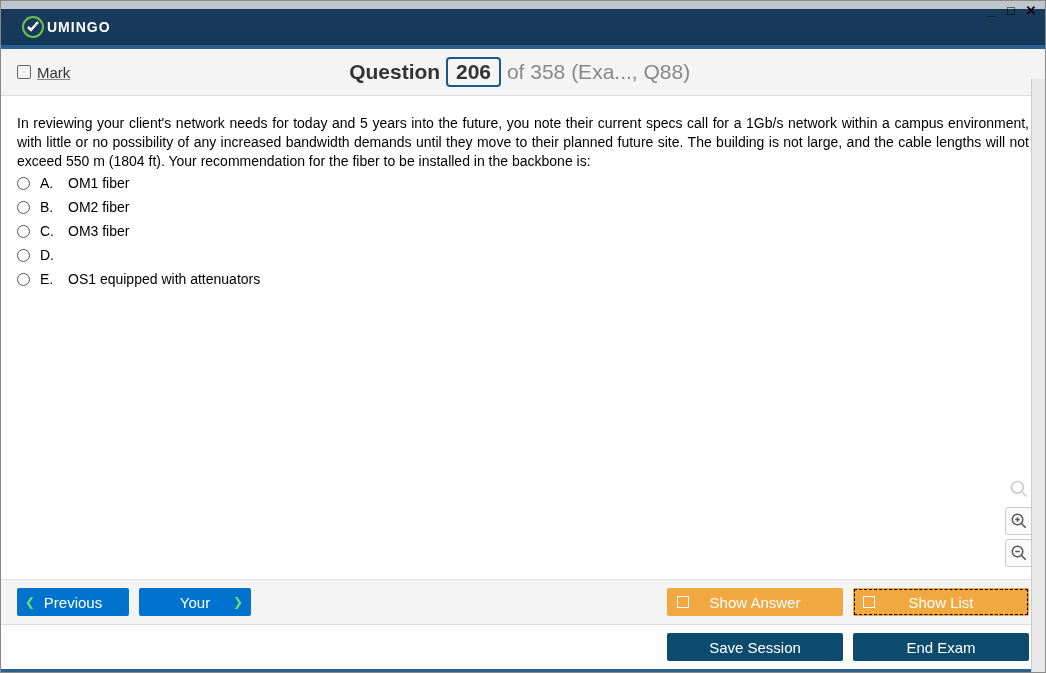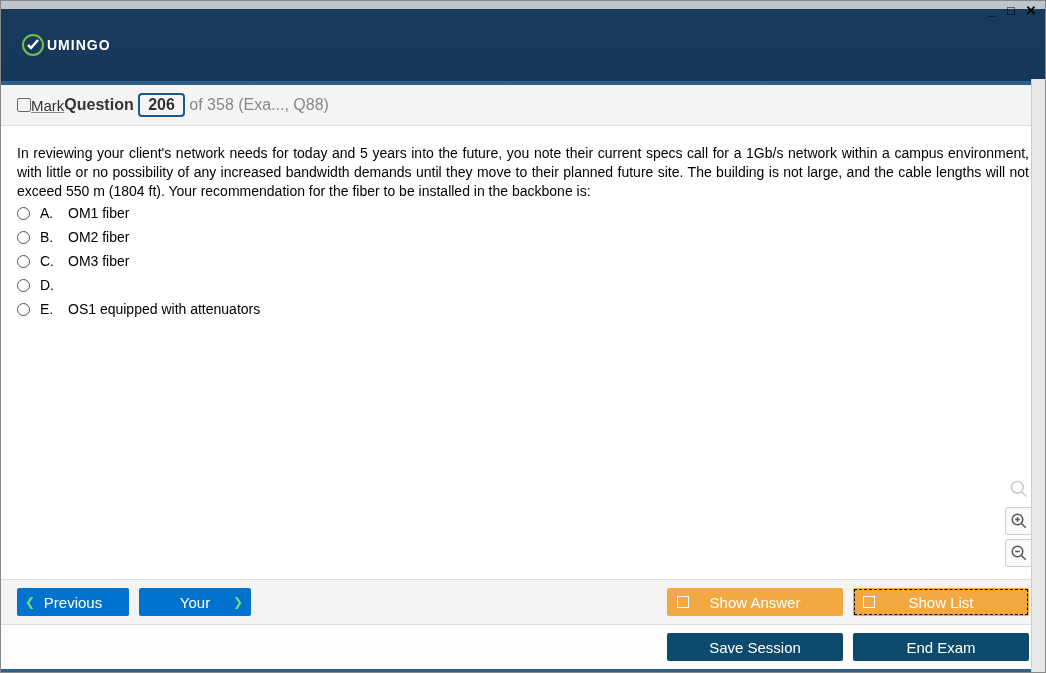--- a/index.html
+++ b/index.html
@@ -1,28 +1,28 @@
 <!DOCTYPE html>
 <html><head>
 <meta charset="utf-8">
 <style>
 * { box-sizing: border-box; margin: 0; padding: 0; }
 body { font-family: Arial, sans-serif; background: #fff; }
 .window { width: 1046px; height: 673px; position: relative; border: 1px solid #888; background: #fff; display: flex; flex-direction: column; }
 .titlebar-controls { position: absolute; top: 2px; right: 6px; display: flex; gap: 4px; z-index: 10; }
 .tb-btn { width: 16px; height: 14px; display: flex; align-items: center; justify-content: center; color: #000; font-weight: bold; font-size: 13px; cursor: pointer; }
-.header { background: linear-gradient(#1a3a5c, #15385a); height: 80px; display: flex; align-items: center; padding: 0 20px; border-top: 8px solid #bfc5cc; }
+.header { background: linear-gradient(#1a3a5c, #15385a); height: 44px; display: flex; align-items: center; padding: 0 20px; border-top: 8px solid #bfc5cc; }
 .logo { display: flex; align-items: center; color: #fff; font-weight: bold; font-size: 14px; letter-spacing: 1px; }
 .logo-check { width: 24px; height: 24px; margin-right: 2px; }
 .title { flex: 1; text-align: center; color: #fff; font-size: 16px; font-weight: normal; }
 .sub-header { background: #f4f4f4; border-bottom: 1px solid #ddd; padding: 8px 16px; display: flex; align-items: center; border-top: 4px solid #2a5f8f; }
-.mark-wrap { display: flex; align-items: center; }
+.mark-wrap { display: flex; align-items: center; gap: 6px; }
 .mark-cb { width: 14px; height: 14px; border: 1px solid #666; border-radius: 2px; }
 .mark-label { color: #333; font-size: 15px; text-decoration: underline; text-decoration-color: #888; }
-.question-info { flex: 1; text-align: left; color: #333; font-size: 16px; }
+.question-info { flex: 1; text-align: center; color: #333; font-size: 21px; }
 .question-info .qword { font-weight: bold; }
 .qnum-box { display: inline-block; border: 2px solid #1a5a8a; border-radius: 4px; padding: 1px 8px; color: #333; font-weight: bold; }
 .question-info .grey { color: #888; }
 .content { flex: 1; padding: 18px 16px; position: relative; overflow: auto; font-size: 14px; color: #000; }
 .qtext { line-height: 1.35; margin-bottom: 4px; text-align: justify; }
 .options { display: flex; flex-direction: column; gap: 8px; }
 .opt { display: flex; align-items: flex-start; gap: 10px; }
 .radio { width: 13px; height: 13px; border: 1px solid #555; border-radius: 50%; margin-top: 2px; flex-shrink: 0; }
 .opt-letter { width: 18px; }
 .zoom-tools { position: absolute; right: 12px; bottom: 12px; display: flex; flex-direction: column; gap: 4px; align-items: center; }

